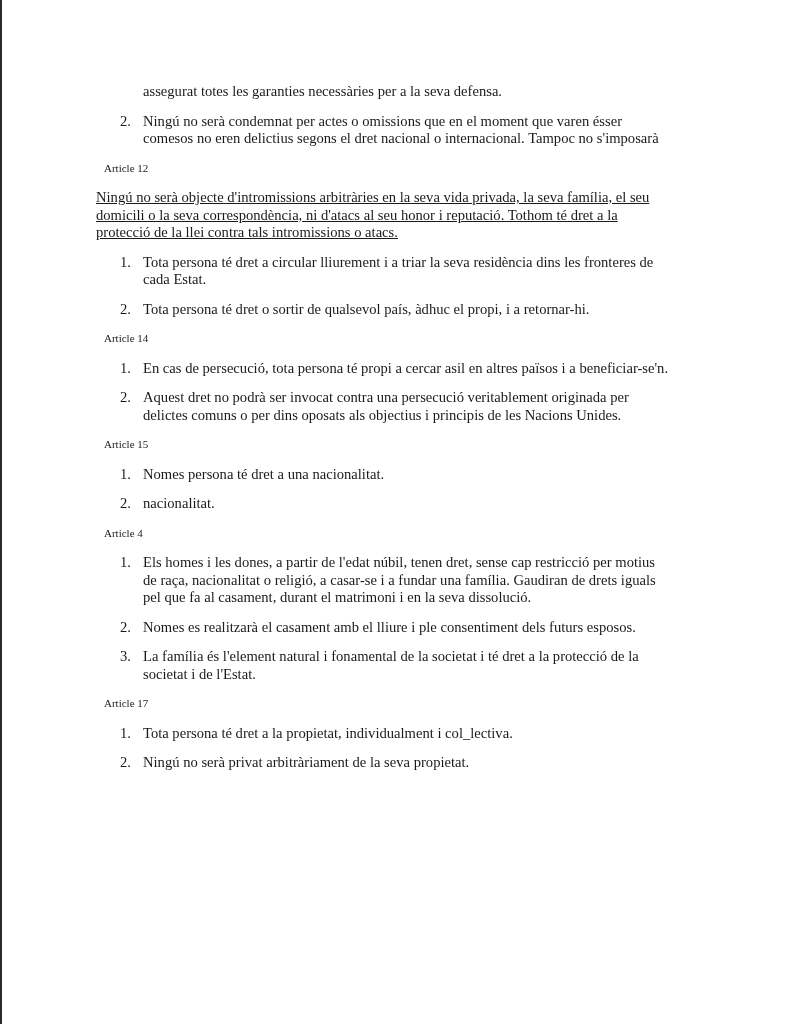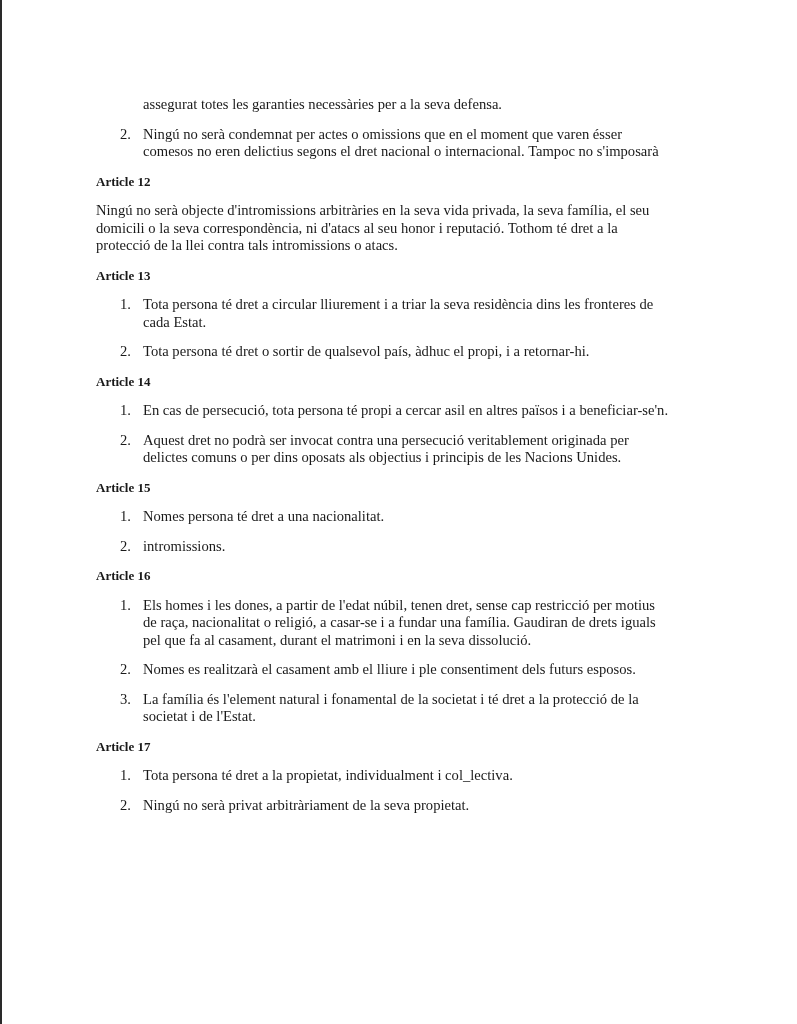--- a/index.html
+++ b/index.html
@@ -19,46 +19,47 @@
     position: absolute;
     left: 0;
     top: 0;
     width: 2px;
     height: 1024px;
     background: #2a2a2a;
   }
   .page {
     position: absolute;
     left: 96px;
-    top: 96px;
+    top: 83px;
     width: 610px;
     font-size: 14.6px;
     line-height: 17.5px;
   }
   .item {
     position: relative;
     padding-left: 47px;
     margin-bottom: 12px;
   }
   .item .num {
     position: absolute;
     left: 24px;
     top: 0;
   }
   .cont {
     margin-bottom: 12px;
   }
   .cont .txt { padding-left: 47px; display: block; }
   .heading {
-    font-weight: bold;
-    margin: 0 0 12px 0;
-    font-size: 13px;
+    font-weight: normal;
+    margin: 0 0 12px 8px;
+    font-size: 11px;
   }
   .para {
     margin: 0 0 12px 0;
+    text-decoration: underline;
   }
 </style>
 </head>
 <body>
 
 <div class="left-edge"></div>
 
 <div class="page" id="page">
   <div class="cont">
     <span class="txt">assegurat totes les garanties necessàries per a la seva defensa.</span>
@@ -75,21 +76,20 @@
   <div id="articles">
       <section>
         <div class="heading">Article 12</div>
         <div class="para">
           <div class="line">Ningú no serà objecte d'intromissions arbitràries en la seva vida privada, la seva família, el seu</div>
           <div class="line">domicili o la seva correspondència, ni d'atacs al seu honor i reputació. Tothom té dret a la</div>
           <div class="line">protecció de la llei contra tals intromissions o atacs.</div>
         </div>
       </section>
       <section>
-        <div class="heading">Article 13</div>
         <div class="item">
           <span class="num">1.</span>
           <div class="item-body">
             <div class="line">Tota persona té dret a circular lliurement i a triar la seva residència dins les fronteres de</div>
             <div class="line">cada Estat.</div>
           </div>
         </div>
         <div class="item">
           <span class="num">2.</span>
           <div class="item-body">
@@ -117,26 +117,26 @@
         <div class="heading">Article 15</div>
         <div class="item">
           <span class="num">1.</span>
           <div class="item-body">
             <div class="line">Nomes persona té dret a una nacionalitat.</div>
           </div>
         </div>
         <div class="item">
           <span class="num">2.</span>
           <div class="item-body">
-            <div class="line">intromissions.</div>
+            <div class="line">nacionalitat.</div>
           </div>
         </div>
       </section>
       <section>
-        <div class="heading">Article 16</div>
+        <div class="heading">Article 4</div>
         <div class="item">
           <span class="num">1.</span>
           <div class="item-body">
             <div class="line">Els homes i les dones, a partir de l'edat núbil, tenen dret, sense cap restricció per motius</div>
             <div class="line">de raça, nacionalitat o religió, a casar-se i a fundar una família. Gaudiran de drets iguals</div>
             <div class="line">pel que fa al casament, durant el matrimoni i en la seva dissolució.</div>
           </div>
         </div>
         <div class="item">
           <span class="num">2.</span>

